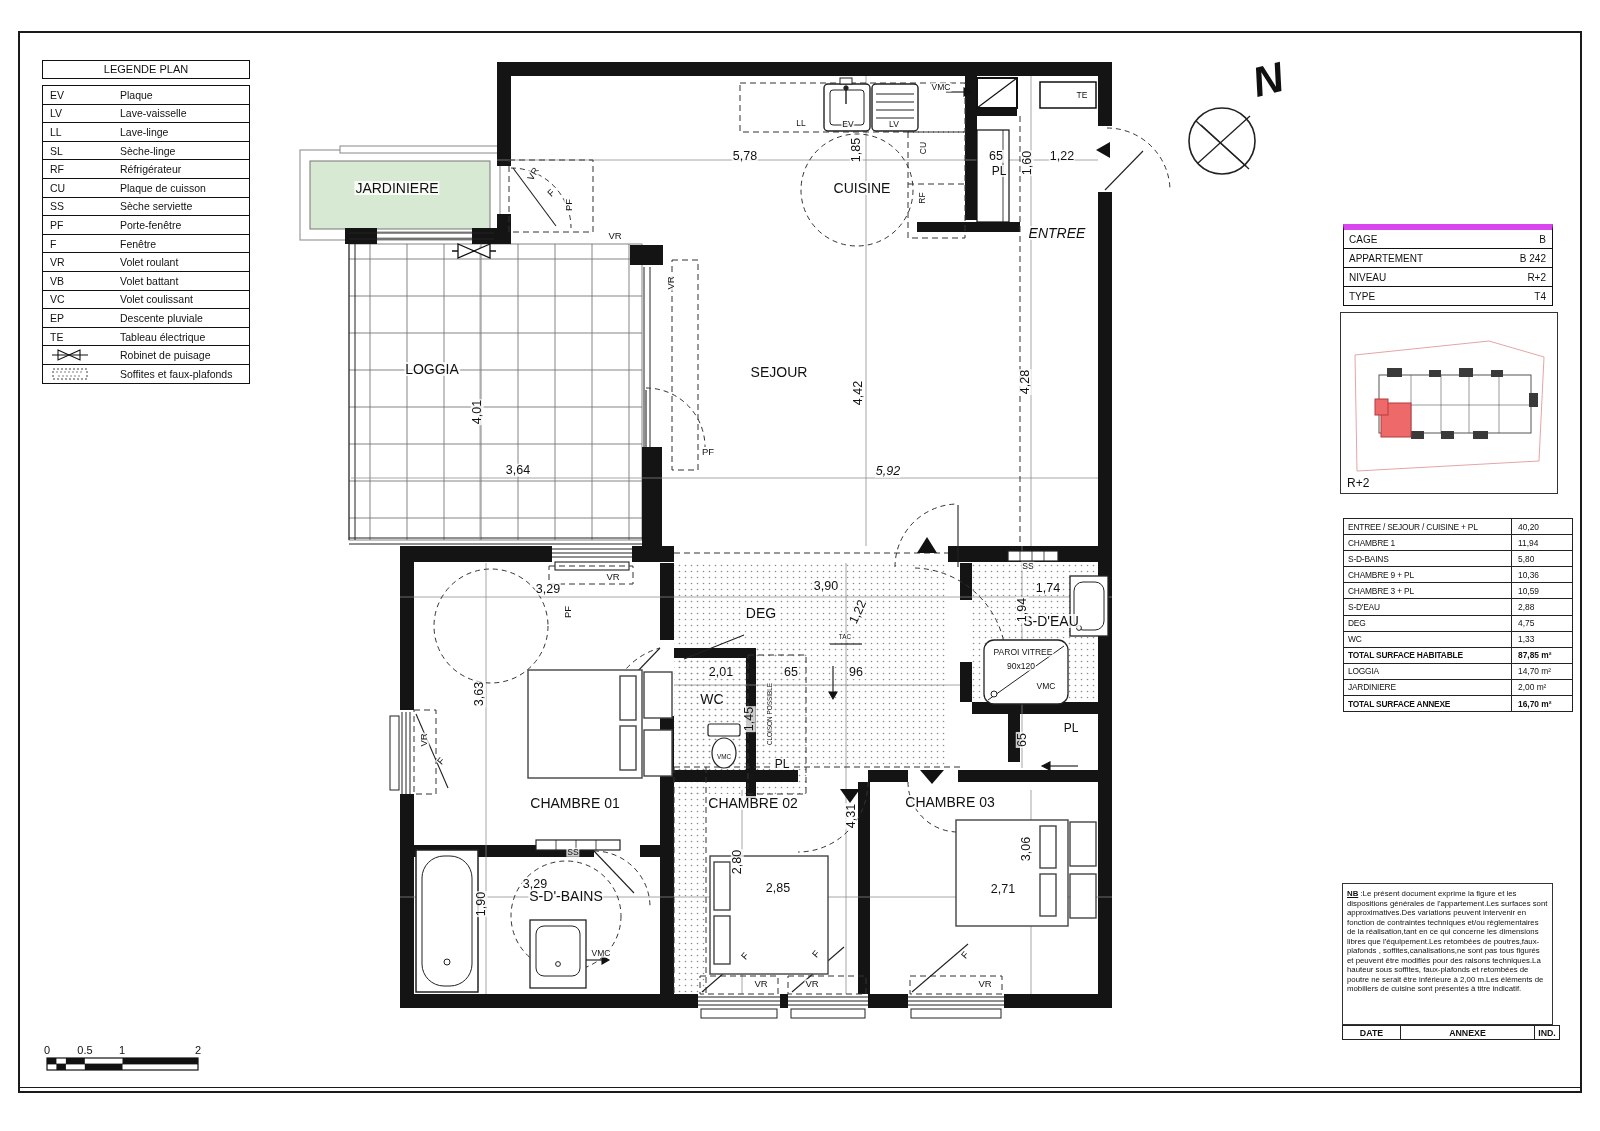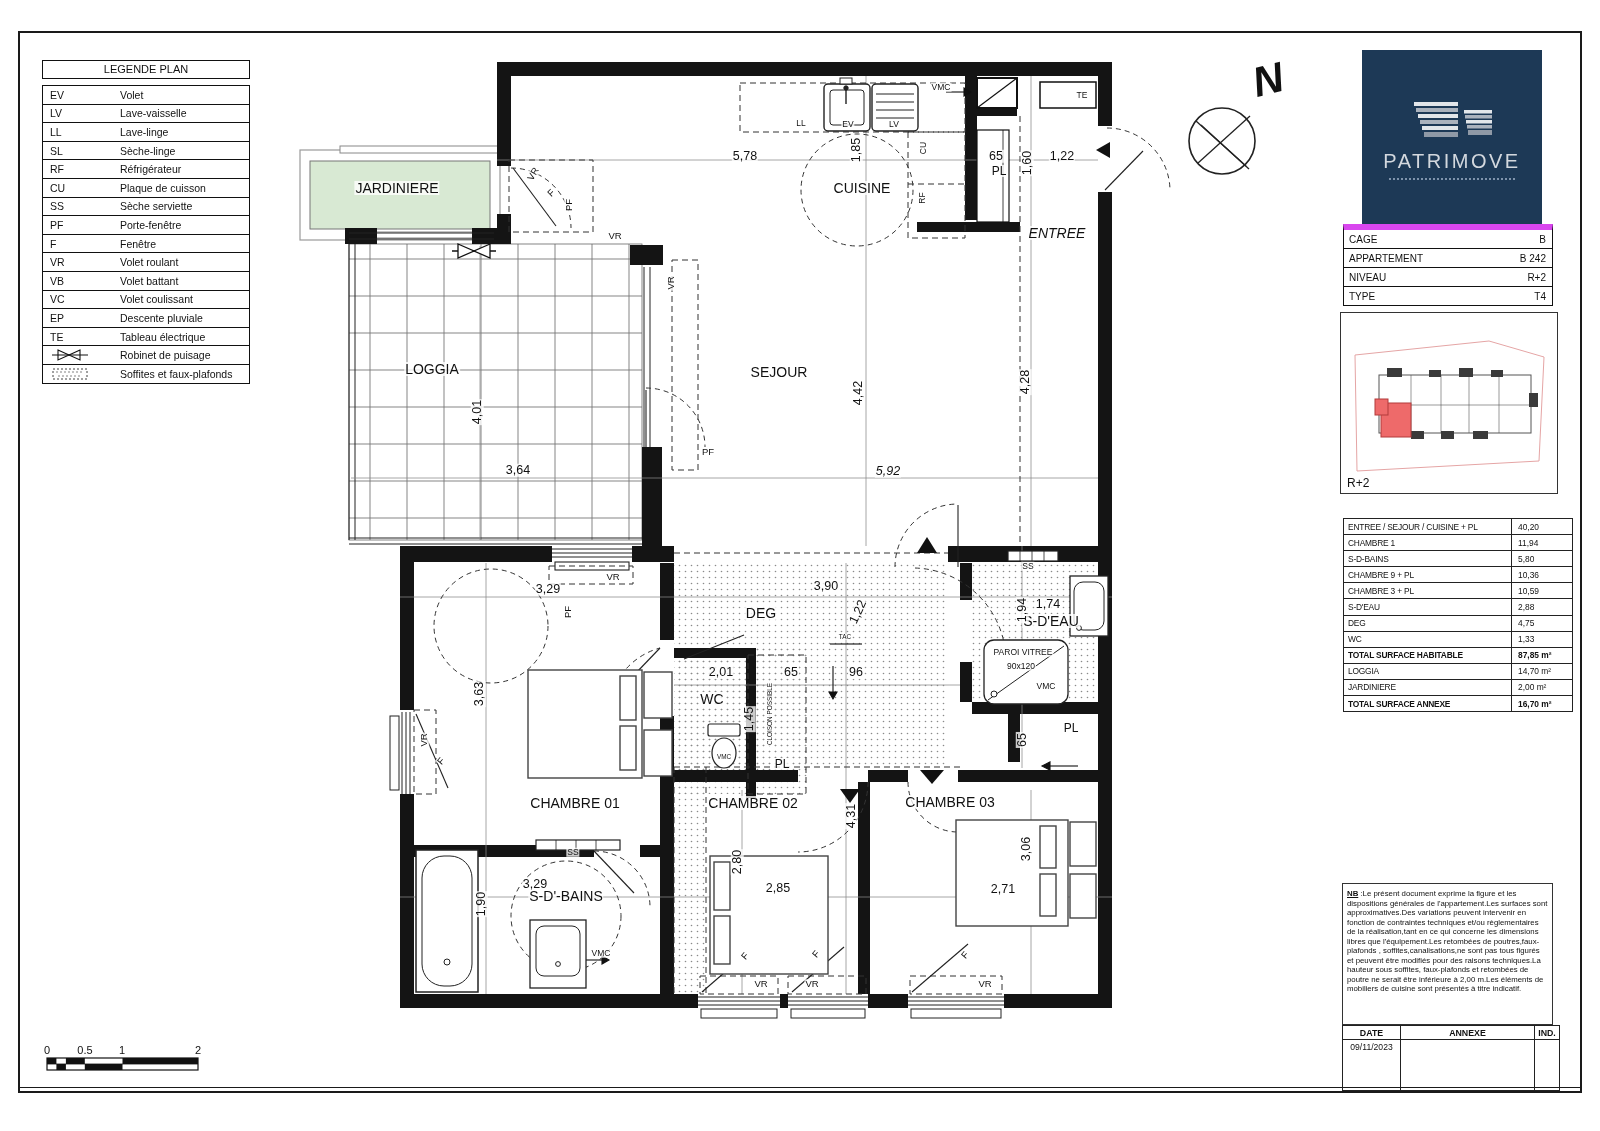--- a/index.html
+++ b/index.html
@@ -337,21 +337,21 @@
       <span class="plab dim" style="left: 1062px; top: 156px; transform: translate(-50%, -50%) rotate(0deg);">1,22</span>
       <span class="plab dim" style="left: 858px; top: 393px; transform: translate(-50%, -50%) rotate(-90deg);">4,42</span>
       <span class="plab dim" style="left: 1025px; top: 382px; transform: translate(-50%, -50%) rotate(-90deg);">4,28</span>
       <span class="plab dim" style="left: 888px; top: 471px; transform: translate(-50%, -50%) rotate(0deg); font-style: italic;">5,92</span>
       <span class="plab dim" style="left: 477px; top: 412px; transform: translate(-50%, -50%) rotate(-90deg);">4,01</span>
       <span class="plab dim" style="left: 518px; top: 470px; transform: translate(-50%, -50%) rotate(0deg);">3,64</span>
       <span class="plab dim" style="left: 548px; top: 589px; transform: translate(-50%, -50%) rotate(0deg);">3,29</span>
       <span class="plab dim" style="left: 479px; top: 694px; transform: translate(-50%, -50%) rotate(-90deg);">3,63</span>
       <span class="plab dim" style="left: 826px; top: 586px; transform: translate(-50%, -50%) rotate(0deg);">3,90</span>
       <span class="plab dim" style="left: 858px; top: 612px; transform: translate(-50%, -50%) rotate(-65deg);">1,22</span>
-      <span class="plab dim" style="left: 1048px; top: 604px; transform: translate(-50%, -50%) rotate(0deg);">1,74</span>
+      <span class="plab dim" style="left: 1048px; top: 588px; transform: translate(-50%, -50%) rotate(0deg);">1,74</span>
       <span class="plab dim" style="left: 1022px; top: 610px; transform: translate(-50%, -50%) rotate(-90deg);">1,94</span>
       <span class="plab dim" style="left: 721px; top: 672px; transform: translate(-50%, -50%) rotate(0deg);">2,01</span>
       <span class="plab dim" style="left: 791px; top: 672px; transform: translate(-50%, -50%) rotate(0deg);">65</span>
       <span class="plab dim" style="left: 856px; top: 672px; transform: translate(-50%, -50%) rotate(0deg);">96</span>
       <span class="plab dim" style="left: 749px; top: 719px; transform: translate(-50%, -50%) rotate(-90deg);">1,45</span>
       <span class="plab dim" style="left: 1022px; top: 740px; transform: translate(-50%, -50%) rotate(-90deg);">65</span>
       <span class="plab dim" style="left: 535px; top: 884px; transform: translate(-50%, -50%) rotate(0deg);">3,29</span>
       <span class="plab dim" style="left: 481px; top: 904px; transform: translate(-50%, -50%) rotate(-90deg);">1,90</span>
       <span class="plab dim" style="left: 737px; top: 862px; transform: translate(-50%, -50%) rotate(-90deg);">2,80</span>
       <span class="plab dim" style="left: 778px; top: 888px; transform: translate(-50%, -50%) rotate(0deg);">2,85</span>
@@ -399,21 +399,21 @@
       <span class="plab scale" style="left: 122px; top: 1050px; transform: translate(-50%, -50%) rotate(0deg);">1</span>
       <span class="plab scale" style="left: 198px; top: 1050px; transform: translate(-50%, -50%) rotate(0deg);">2</span>
     </div>
 
   <div id="legend">
     <div class="ttl">LEGENDE PLAN</div>
     <div>
 
     <div class="lrow">
           <span class="lcode">EV</span>
-          <span class="llabel">Volet</span>
+          <span class="llabel">Plaque</span>
         </div>
         <div class="lrow">
           <span class="lcode">LV</span>
           <span class="llabel">Lave-vaisselle</span>
         </div>
         <div class="lrow">
           <span class="lcode">LL</span>
           <span class="llabel">Lave-linge</span>
         </div>
         <div class="lrow">
@@ -489,39 +489,20 @@
               <circle cx="21" cy="9" r="0.7"></circle>
               <circle cx="25" cy="9" r="0.7"></circle>
               <circle cx="29" cy="9" r="0.7"></circle>
             </g>
           </svg>
       </span>
       <span class="llabel">Soffites et faux-plafonds</span>
     </div>
   </div>
 
-  <div id="logo">
-    <svg width="96" height="46" viewBox="0 0 96 46">
-      <g>
-        <rect x="10" y="4" width="44" height="4" fill="#e2e6ea"></rect>
-        <rect x="12" y="10" width="42" height="4" fill="#aab2bd"></rect>
-        <rect x="14" y="16" width="40" height="4" fill="#e2e6ea"></rect>
-        <rect x="16" y="22" width="38" height="4" fill="#aab2bd"></rect>
-        <rect x="18" y="28" width="36" height="4" fill="#e2e6ea"></rect>
-        <rect x="20" y="34" width="34" height="5" fill="#8f99a6"></rect>
-        <rect x="60" y="12" width="28" height="3.5" fill="#e2e6ea"></rect>
-        <rect x="61" y="17" width="27" height="3.5" fill="#aab2bd"></rect>
-        <rect x="62" y="22" width="26" height="3.5" fill="#e2e6ea"></rect>
-        <rect x="63" y="27" width="25" height="3.5" fill="#aab2bd"></rect>
-        <rect x="64" y="32" width="24" height="5" fill="#8f99a6"></rect>
-      </g>
-    </svg>
-    <div class="brand">PATRIMOVE</div>
-    <div class="tagline"></div>
-  </div>
 
   <div id="infotbl">
 
   <div class="irow">
         <span class="ilabel">CAGE</span>
         <span class="ival">B</span>
       </div>
       <div class="irow">
         <span class="ilabel">APPARTEMENT</span>
         <span class="ival">B 242</span>
@@ -614,19 +595,14 @@
   <div id="nb">
     <span class="pfx">NB</span><span> :Le présent document exprime la figure et les dispositions générales de l'appartement.Les surfaces sont approximatives.Des variations peuvent intervenir en fonction de contraintes techniques et/ou règlementaires de la réalisation,tant en ce qui concerne les dimensions libres que l'équipement.Les retombées de poutres,faux-plafonds , soffites,canalisations,ne sont pas tous figurés et peuvent être modifiés pour des raisons techniques.La hauteur sous soffites, faux-plafonds et retombées de poutre ne serait être inférieure à 2,00 m.Les éléments de mobiliers de cuisine sont présentés à titre indicatif.</span>
   </div>
 
   <div id="rev">
     <div class="hrow">
       <span class="c-date">DATE</span>
       <span class="c-nature">ANNEXE</span>
       <span class="c-ind">IND.</span>
     </div>
-    <div class="drow">
-      <span class="c-date">09/11/2023</span>
-      <span class="c-nature"></span>
-      <span class="c-ind"></span>
-    </div>
   </div>
 </div>
 
 </body></html>

